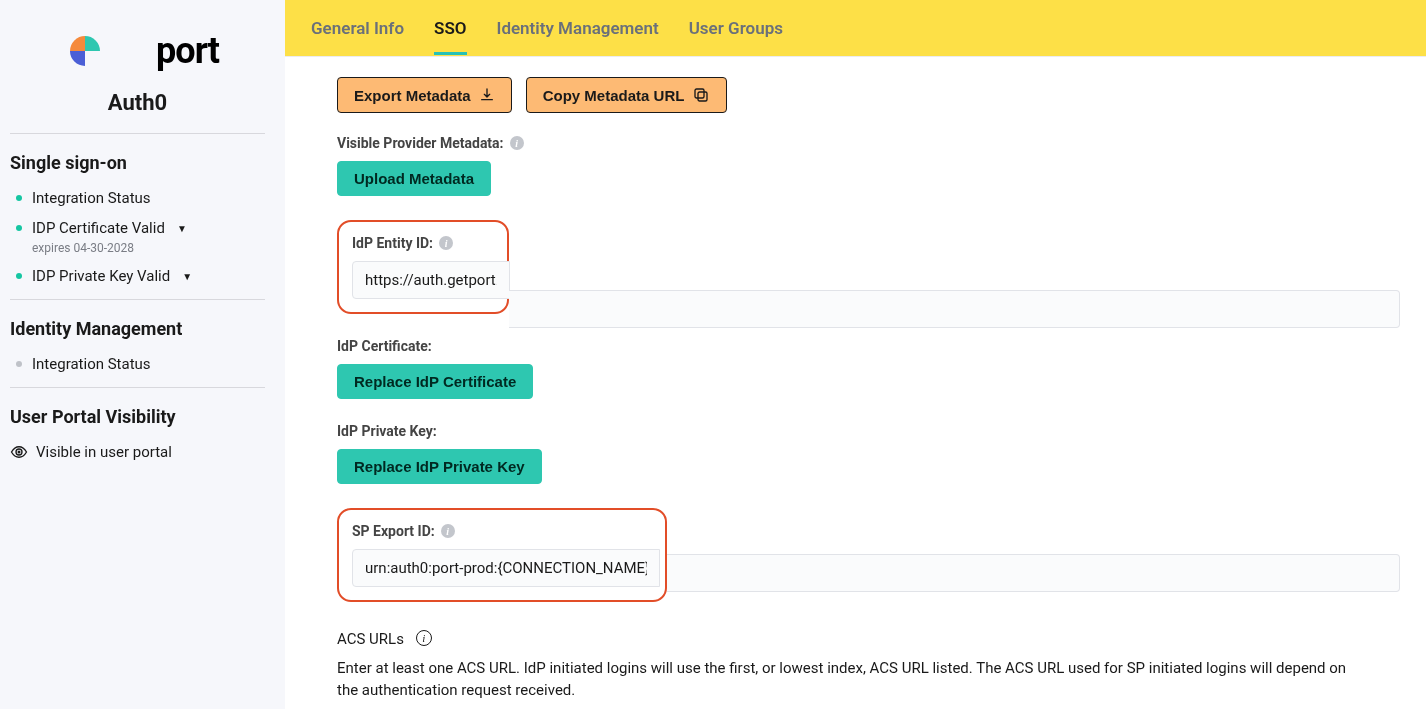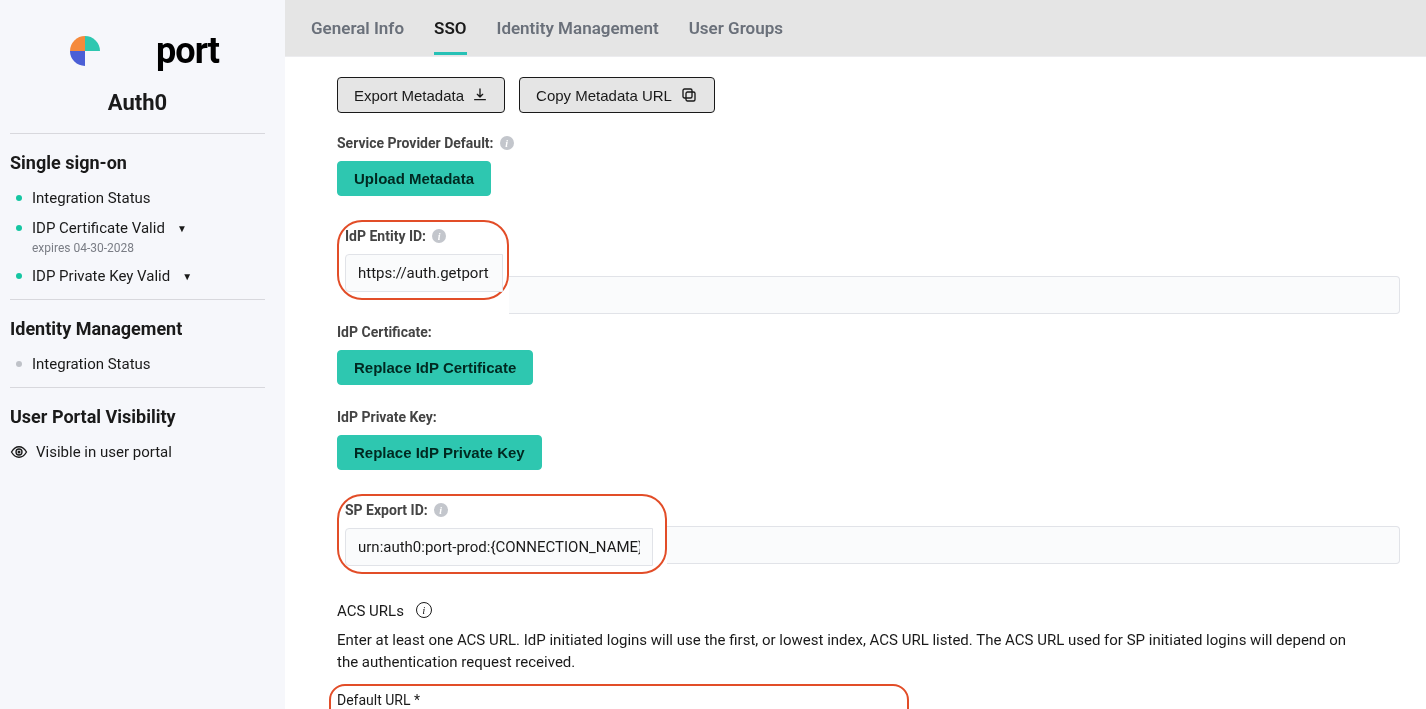--- a/index.html
+++ b/index.html
@@ -28,41 +28,41 @@
     .status-dot.gray { background: #bfc2c8; }
     .side-item-label { color: #1a1a1a; }
     .side-item-sub { font-size: 12px; color: #7a7d85; margin-left: 22px; margin-top: -8px; margin-bottom: 12px; }
     .chevron { font-size: 10px; color: #1a1a1a; margin-left: 2px; }
     .eye-row { display: flex; align-items: flex-end; gap: 8px; font-size: 15px; margin-top: 4px; }
     .eye-icon { width: 18px; height: 18px; margin-left: 0; }
 
     .main { flex: 1; display: flex; flex-direction: column; }
     .tabs {
       display: flex; gap: 30px; padding: 18px 26px 0; border-bottom: 1px solid transparent;
-      background: #e5e5e5;
+      background: #fde047;
     }
     .tab {
       font-size: 17px; font-weight: 600; color: #6a707a; padding-bottom: 14px;
       cursor: pointer; border-bottom: 3px solid transparent;
     }
     .tab.active { color: #1a1a1a; border-bottom-color: #27c1b6; }
 
     .content-wrap {
       background: #fff;
       margin-left: 0;
       border-radius: 0;
       padding: 20px 26px 40px 52px;
       flex: 1;
       border-top: 1px solid #ececef;
     }
 
     .btn {
       display: inline-flex; align-items: center; gap: 8px;
-      border: 1.5px solid #1a1a1a; background: #e5e5e5; color: #1a1a1a;
-      font-size: 15px; font-weight: 400; padding: 8px 16px; border-radius: 4px;
+      border: 1.5px solid #1a1a1a; background: #fdba74; color: #1a1a1a;
+      font-size: 15px; font-weight: 700; padding: 8px 16px; border-radius: 4px;
       cursor: pointer;
     }
     .btn-teal {
       background: #2ec7b0; border-color: #2ec7b0; color: #002921; font-weight: 600;
     }
     .btn-row { display: flex; gap: 14px; margin-bottom: 22px; }
 
     .label-row { display: flex; align-items: center; gap: 6px; font-size: 14px; font-weight: 700; color: #444; margin-bottom: 10px; }
     .info-icon {
       width: 14px; height: 14px; border-radius: 50%; background: #c3c6cc; color: #fff;
@@ -72,21 +72,21 @@
     .info-icon.outline { background: none; border: 1.5px solid #1a1a1a; color: #1a1a1a; width: 16px; height: 16px; font-size: 11px; }
 
     .field-block { margin-bottom: 24px; }
     .text-input {
       width: 100%; border: 1px solid #e1e3e8; border-radius: 4px; background: #fafbfc;
       padding: 9px 12px; font-size: 15px; color: #1a1a1a; font-family: inherit;
     }
     .text-input.small { width: 158px; }
 
     .highlight-box {
-      border: 2.5px solid #e24d28; border-radius: 25px; padding: 6px;
+      border: 2.5px solid #e24d28; border-radius: 14px; padding: 13px;
     }
     .highlight-idp { width: 172px; margin-bottom: 24px; }
     .highlight-sp { width: 330px; margin-bottom: 24px; }
 
     .idp-full-wrap { display: flex; align-items: flex-end; }
     .idp-rest-input {
       flex: 1; border: 1px solid #e1e3e8; border-left: none; border-radius: 0 4px 4px 0;
       background: #fafbfc; padding: 9px 12px; height: 38px; margin-bottom: 10px;
     }
 
@@ -188,21 +188,21 @@
           <span>Copy Metadata URL</span>
           <svg class="copy-icon" viewBox="0 0 24 24">
             <rect x="8" y="8" width="12" height="12" rx="2" fill="none" stroke="#1a1a1a" stroke-width="1.8"></rect>
             <rect x="4" y="4" width="12" height="12" rx="2" fill="none" stroke="#1a1a1a" stroke-width="1.8"></rect>
           </svg>
         </button>
       </div>
 
       <div class="field-block">
         <div class="label-row">
-          <span>Service Provider Default:</span>
+          <span>Visible Provider Metadata:</span>
           <span class="info-icon">i</span>
         </div>
         <button class="btn btn-teal">Upload Metadata</button>
       </div>
 
       <div class="idp-full-wrap">
         <div class="highlight-box highlight-idp">
           <div class="label-row">
             <span>IdP Entity ID:</span>
             <span class="info-icon">i</span>

